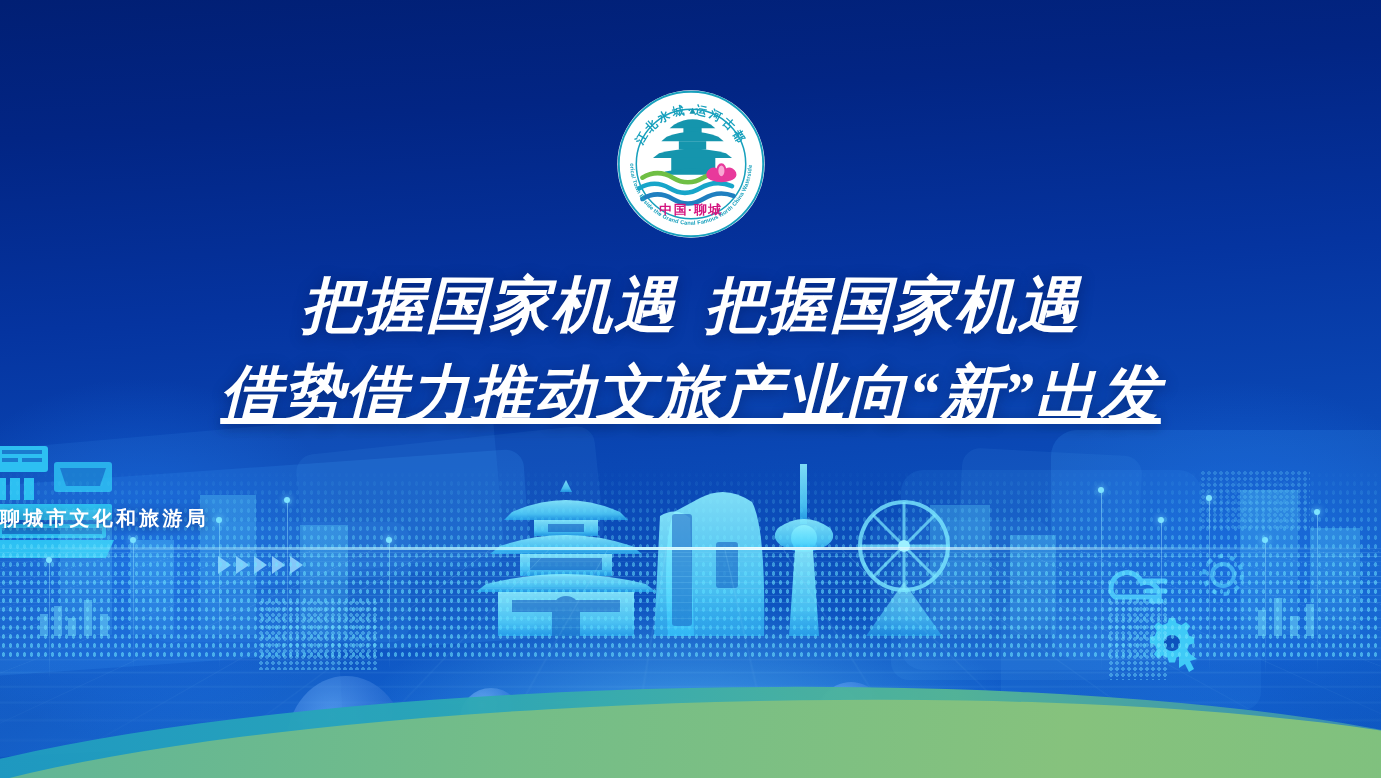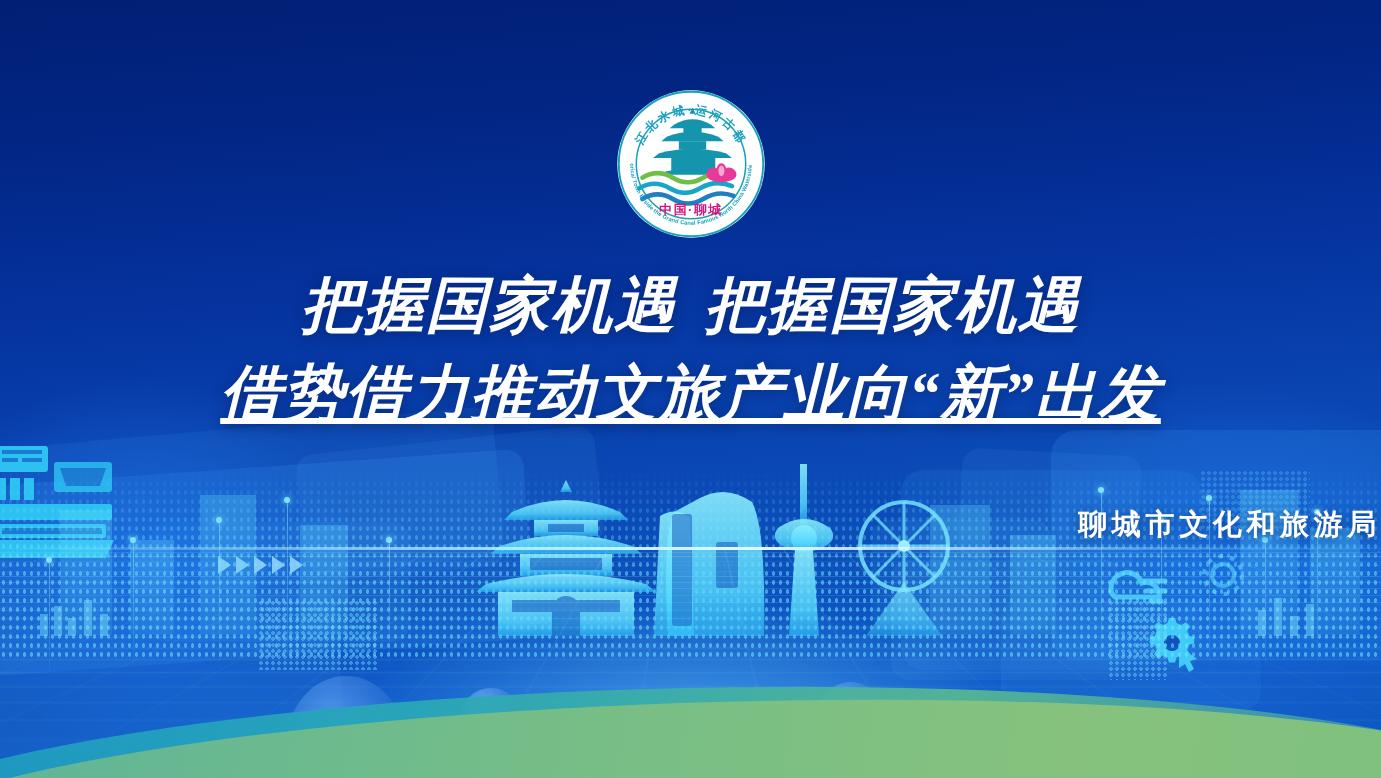--- a/index.html
+++ b/index.html
@@ -116,27 +116,26 @@
     font-style:italic;
     letter-spacing:.10em;
     text-shadow:0 2px 14px rgba(0,20,70,.45);
   }
   .headline .line{ font-size:61px; line-height:1.45; white-space:nowrap; }
   .headline .line2{ font-size:61px; line-height:1.45; white-space:nowrap;text-decoration:underline; }
   .headline .gap{ display:inline-block; width:28px; }
 
   .subtitle{
     position:absolute; left:0; right:0; top:505px;
-    text-align:right;
+    text-align:left;
     color:#ffffff;
-    font-size:29px;
+    font-size:20px;
     font-weight:700;
     letter-spacing:.16em;
     text-shadow:0 2px 12px rgba(0,20,70,.5);
-    padding-left:31px;
   }
 
   .node{ position:absolute; }
   .node .stem{ position:absolute; left:50%; top:0; width:1px; height:100%;
     background:linear-gradient(to bottom, rgba(150,225,255,.55), rgba(150,225,255,0)); }
   .node .dot{ position:absolute; left:50%; top:0; width:6px; height:6px; margin-left:-3px; margin-top:-3px;
     border-radius:50%; background:#7fe3ff; box-shadow:0 0 7px rgba(130,230,255,.95); }
 </style>
 </head>
 <body>

